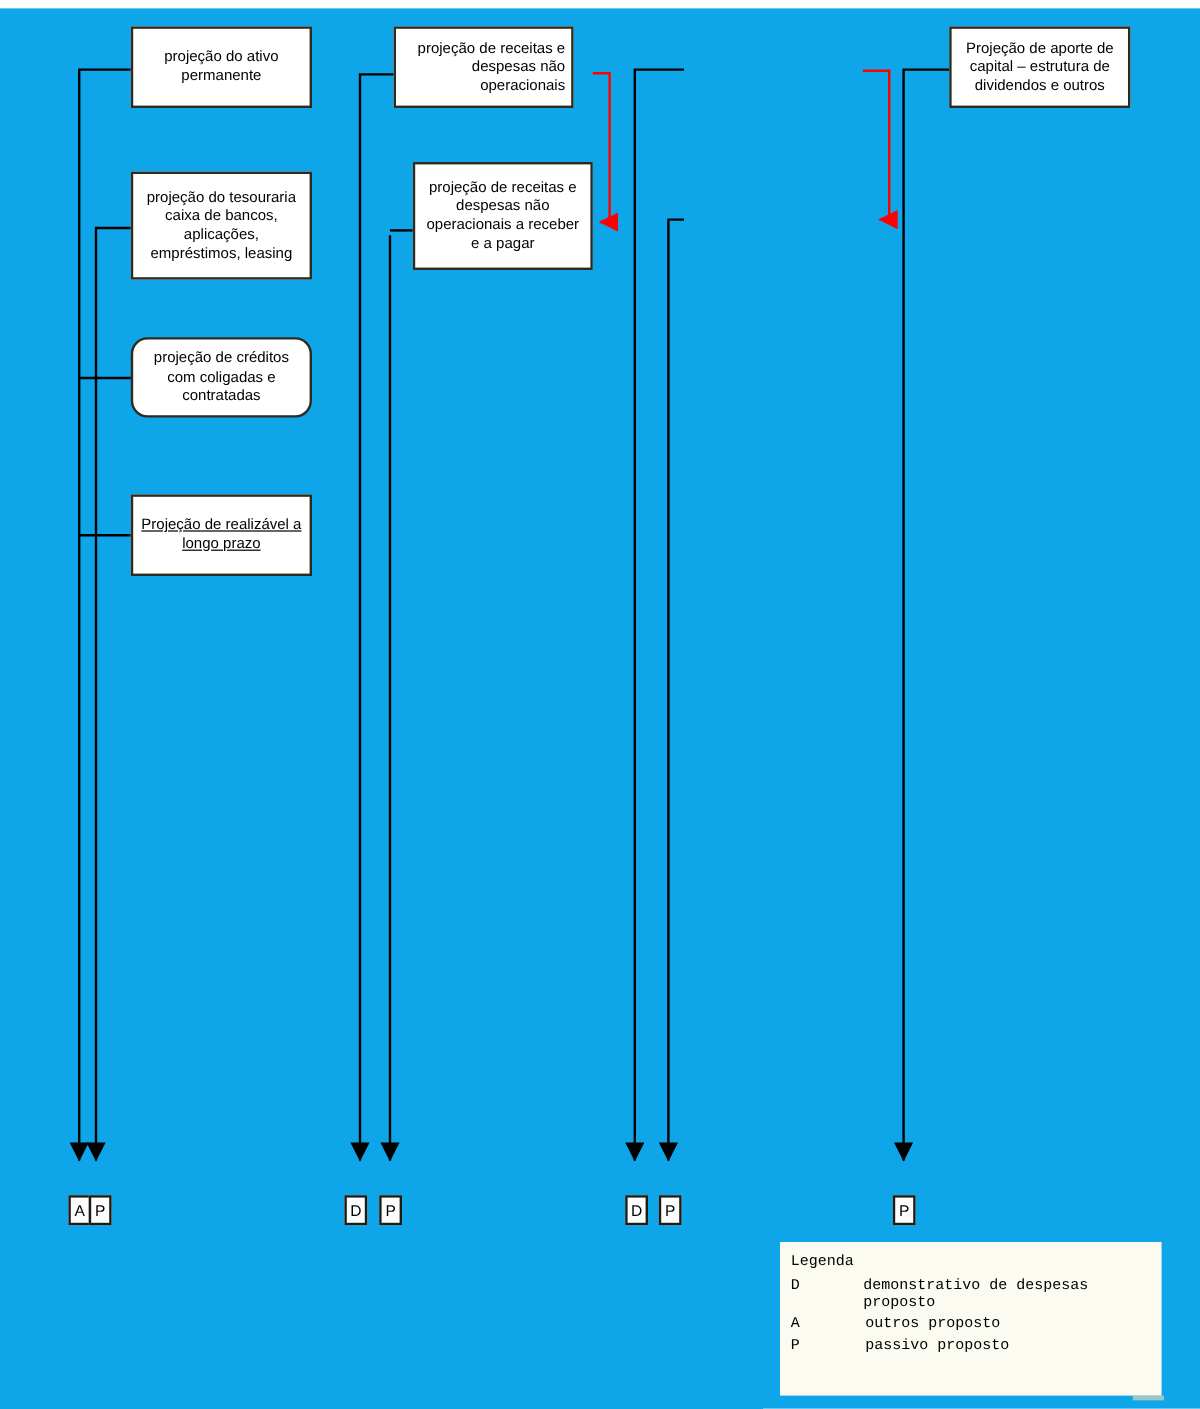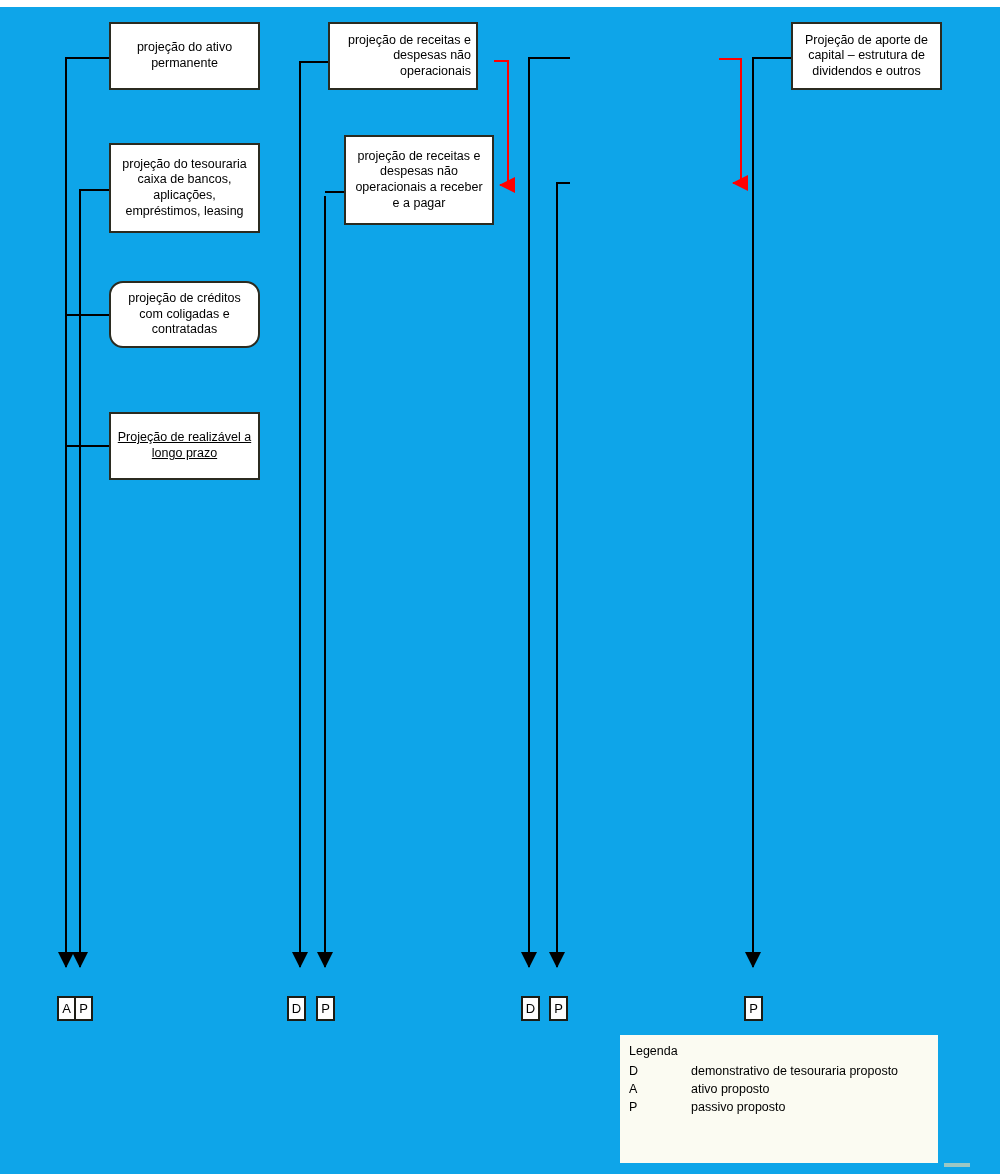--- a/index.html
+++ b/index.html
@@ -44,29 +44,30 @@
     display: flex;
     align-items: center;
     justify-content: center;
     font-size: 13px;
     color: #000000;
     width: 19px;
     height: 25px;
   }
   .legend {
     position: absolute;
-    left: 620px;
+    left: 650px;
     top: 1035px;
     width: 318px;
     height: 128px;
     background: #fbfbf2;
     box-sizing: border-box;
     padding: 9px 0 4px 9px;
     font-size: 12.5px;
     color: #000000;
+    font-family: Liberation Mono, monospace;
   }
   .legend-title { margin-bottom: 6px; }
   .legend-row {
     display: flex;
     margin-bottom: 4px;
   }
   .legend-key { width: 62px; }
   .legend-val { }
   svg.wires {
     position: absolute;
@@ -167,26 +168,26 @@
   <div class="terminal" style="left:521px; top:996px;">D</div>
   <div class="terminal" style="left:549px; top:996px;">P</div>
 
   <div class="terminal" style="left:744px; top:996px;">P</div>
 
   <div class="legend">
     <div class="legend-title">Legenda</div>
 
     <div class="legend-row">
       <div class="legend-key">D</div>
-      <div class="legend-val">demonstrativo de tesouraria proposto</div>
+      <div class="legend-val">demonstrativo de despesas proposto</div>
     </div>
 
     <div class="legend-row">
       <div class="legend-key">A</div>
-      <div class="legend-val">ativo proposto</div>
+      <div class="legend-val">outros proposto</div>
     </div>
 
     <div class="legend-row">
       <div class="legend-key">P</div>
       <div class="legend-val">passivo proposto</div>
     </div>
   </div>
 
   <div class="smudge"></div>
 

